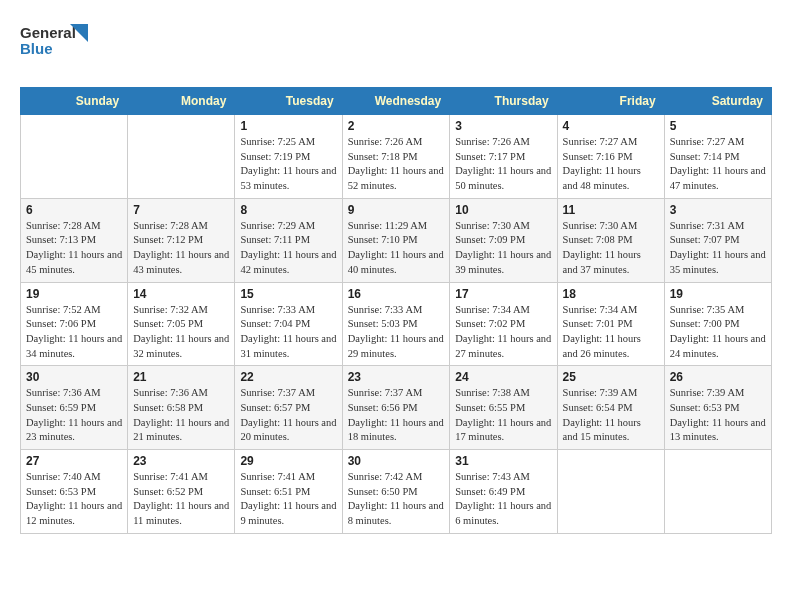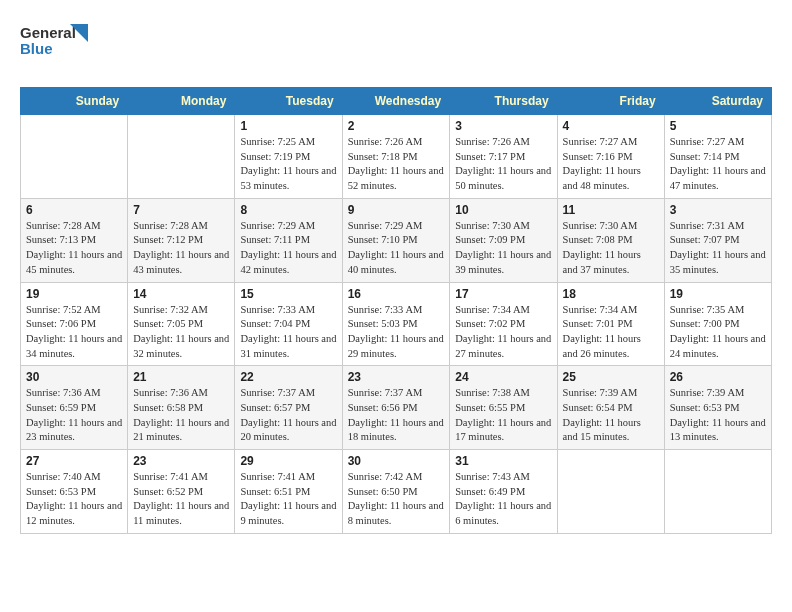--- a/index.html
+++ b/index.html
@@ -151,21 +151,21 @@
 Daylight: 11 hours and 43 minutes.</div>
         </td>
         <td>
           <div class="day-number">8</div>
           <div class="day-info">Sunrise: 7:29 AM
 Sunset: 7:11 PM
 Daylight: 11 hours and 42 minutes.</div>
         </td>
         <td>
           <div class="day-number">9</div>
-          <div class="day-info">Sunrise: 7:29 AM
+          <div class="day-info">Sunrise: 11:29 AM
 Sunset: 7:10 PM
 Daylight: 11 hours and 40 minutes.</div>
         </td>
         <td>
           <div class="day-number">10</div>
           <div class="day-info">Sunrise: 7:30 AM
 Sunset: 7:09 PM
 Daylight: 11 hours and 39 minutes.</div>
         </td>
         <td>

